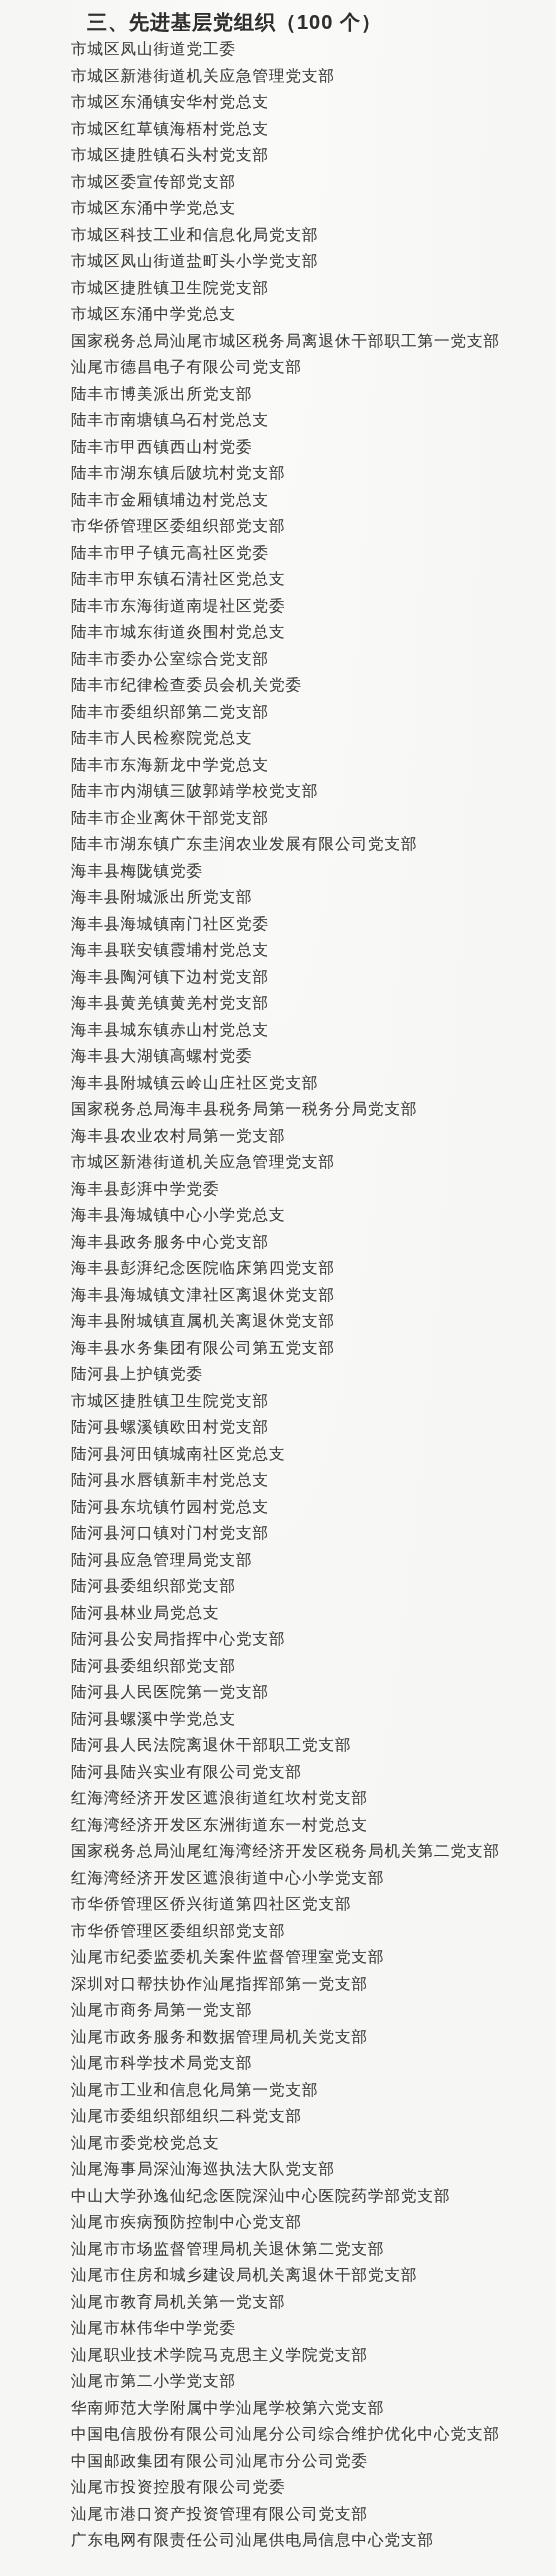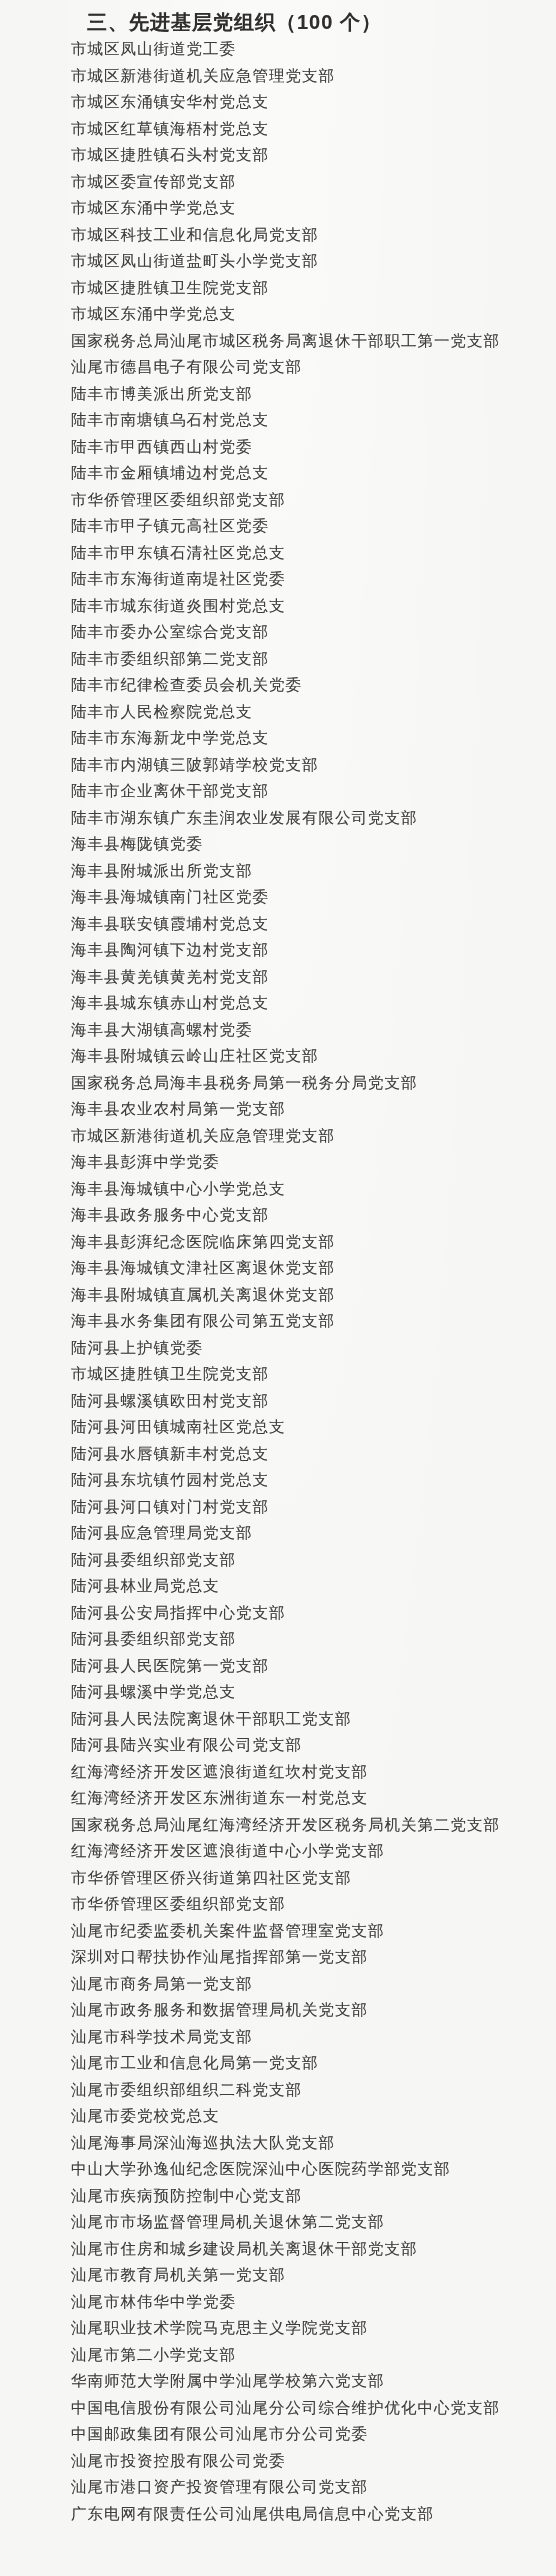--- a/index.html
+++ b/index.html
@@ -61,29 +61,30 @@
       <li class="org-item">市城区东涌中学党总支</li>
       <li class="org-item">市城区科技工业和信息化局党支部</li>
       <li class="org-item">市城区凤山街道盐町头小学党支部</li>
       <li class="org-item">市城区捷胜镇卫生院党支部</li>
       <li class="org-item">市城区东涌中学党总支</li>
       <li class="org-item">国家税务总局汕尾市城区税务局离退休干部职工第一党支部</li>
       <li class="org-item">汕尾市德昌电子有限公司党支部</li>
       <li class="org-item">陆丰市博美派出所党支部</li>
       <li class="org-item">陆丰市南塘镇乌石村党总支</li>
       <li class="org-item">陆丰市甲西镇西山村党委</li>
+      <li class="org-item">陆丰市湖东镇后陂坑村党支部</li>
       <li class="org-item">陆丰市金厢镇埔边村党总支</li>
       <li class="org-item">市华侨管理区委组织部党支部</li>
       <li class="org-item">陆丰市甲子镇元高社区党委</li>
       <li class="org-item">陆丰市甲东镇石清社区党总支</li>
       <li class="org-item">陆丰市东海街道南堤社区党委</li>
       <li class="org-item">陆丰市城东街道炎围村党总支</li>
       <li class="org-item">陆丰市委办公室综合党支部</li>
+      <li class="org-item">陆丰市纪律检查委员会机关党委</li>
       <li class="org-item">陆丰市委组织部第二党支部</li>
-      <li class="org-item">陆丰市纪律检查委员会机关党委</li>
       <li class="org-item">陆丰市人民检察院党总支</li>
       <li class="org-item">陆丰市东海新龙中学党总支</li>
       <li class="org-item">陆丰市内湖镇三陂郭靖学校党支部</li>
       <li class="org-item">陆丰市企业离休干部党支部</li>
       <li class="org-item">陆丰市湖东镇广东圭润农业发展有限公司党支部</li>
       <li class="org-item">海丰县梅陇镇党委</li>
       <li class="org-item">海丰县附城派出所党支部</li>
       <li class="org-item">海丰县海城镇南门社区党委</li>
       <li class="org-item">海丰县联安镇霞埔村党总支</li>
       <li class="org-item">海丰县陶河镇下边村党支部</li>

